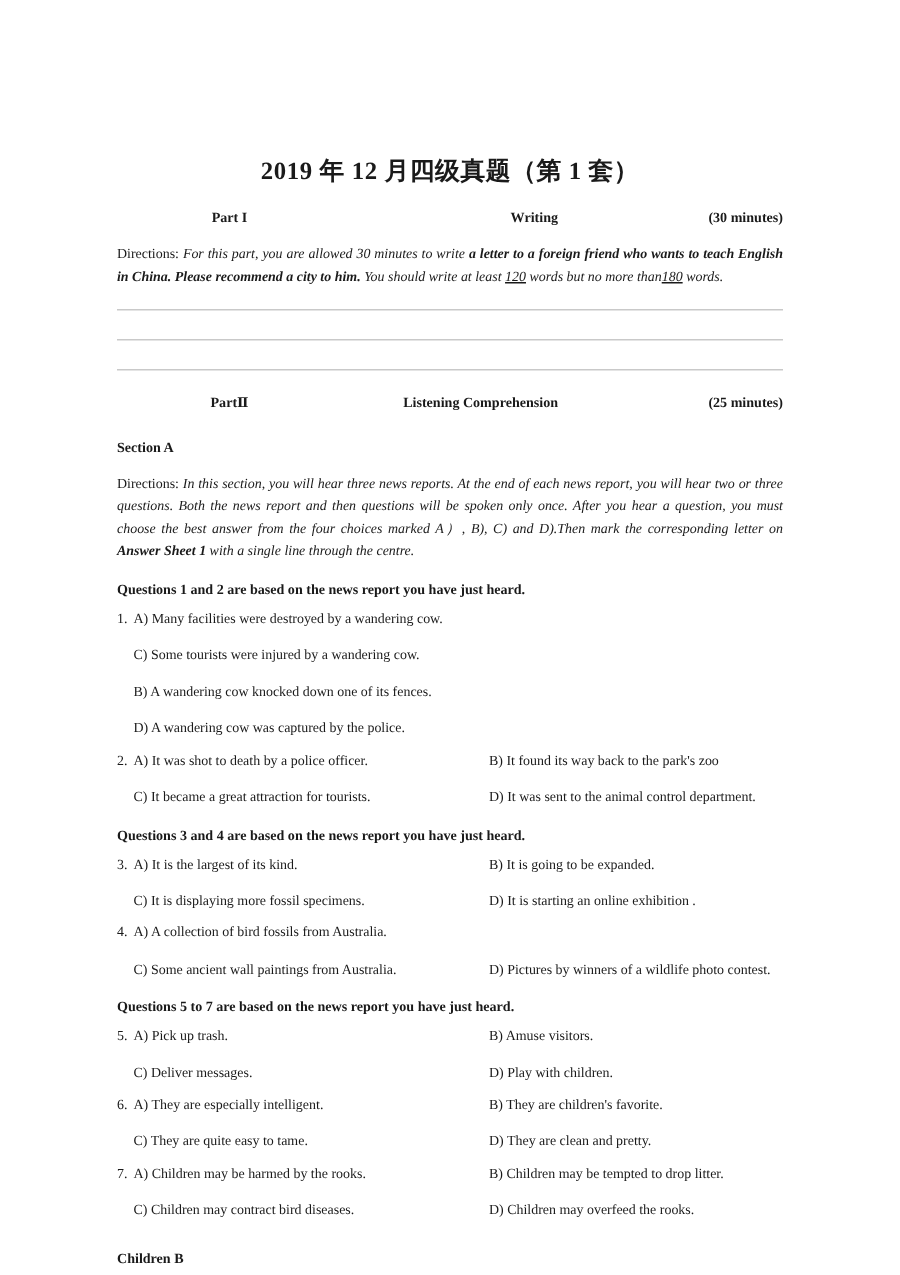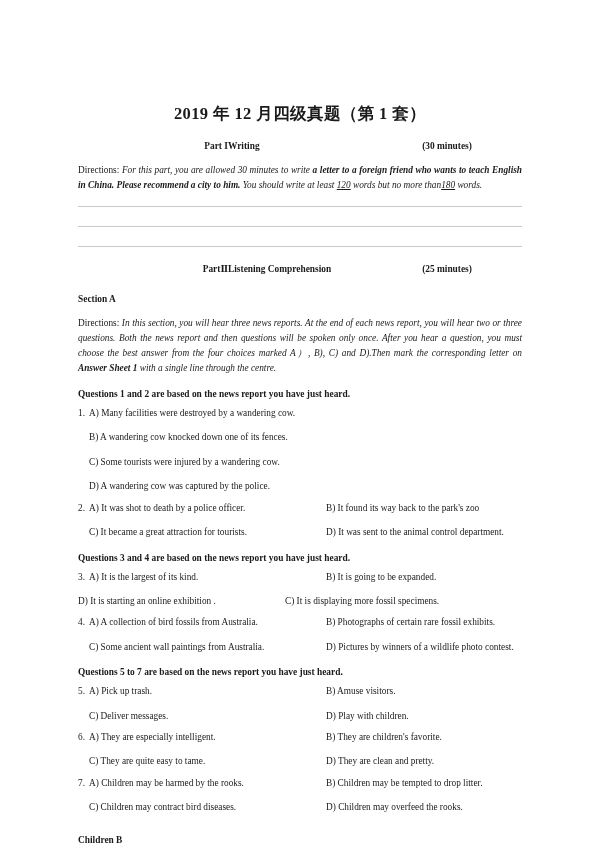--- a/index.html
+++ b/index.html
@@ -37,23 +37,23 @@
   }
 
   
   .part-row {
     display: flex;
     align-items: baseline;
     font-weight: bold;
     font-size: 9.4px;
     margin-top: 17px;
   }
-  .part-row .p-left  { flex: 0 0 auto; width: 150px; text-align: right; }
-  .part-row .p-mid   { flex: 1 1 auto; text-align: left; }
-  .part-row .p-right { flex: 0 0 auto; width: 150px; text-align: center; }
+  .part-row .p-left  { flex: 0 0 auto; width: 150px; text-align: center; }
+  .part-row .p-mid   { flex: 1 1 auto; text-align: right; }
+  .part-row .p-right { flex: 0 0 auto; width: 150px; text-align: right; }
 
   .roman {
     font-family: "DejaVu Serif", "Liberation Serif", serif;
     font-size: 9px;
   }
 
   
   .section-label {
     font-weight: bold;
     font-size: 9.4px;
@@ -161,25 +161,25 @@
 
   <div class="q-group">Questions 1 and 2 are based on the news report you have just heard.</div>
 
   <div class="qblock">
     <div class="crow single">
       <span class="qnum">1.</span>
       <span class="opt">A) Many facilities were destroyed by a wandering cow.</span>
     </div>
     <div class="crow single">
       <span class="qnum blank">1.</span>
-      <span class="opt">B) A wandering cow knocked down one of its fences.</span>
+      <span class="opt">C) Some tourists were injured by a wandering cow.</span>
     </div>
     <div class="crow single">
       <span class="qnum blank">1.</span>
-      <span class="opt">C) Some tourists were injured by a wandering cow.</span>
+      <span class="opt">B) A wandering cow knocked down one of its fences.</span>
     </div>
     <div class="crow single">
       <span class="qnum blank">1.</span>
       <span class="opt">D) A wandering cow was captured by the police.</span>
     </div>
   </div>
 
   <div class="qblock">
     <div class="crow">
       <span class="cell cell-left">
@@ -207,38 +207,35 @@
     <div class="crow">
       <span class="cell cell-left">
         <span class="qnum">3.</span>
         <span class="opt">A) It is the largest of its kind.</span>
       </span>
       <span class="cell cell-right">
         <span class="opt">B) It is going to be expanded.</span>
       </span>
     </div>
     <div class="crow">
-      <span class="cell cell-right">
-        <span class="opt">D) It is starting an online exhibition .</span>
-      </span>
       <span class="cell cell-left">
         <span class="qnum blank">3.</span>
         <span class="opt">C) It is displaying more fossil specimens.</span>
       </span>
+      <span class="cell cell-right">
+        <span class="opt">D) It is starting an online exhibition .</span>
+      </span>
     </div>
   </div>
 
   <div class="qblock">
     <div class="crow">
       <span class="cell cell-left">
         <span class="qnum">4.</span>
         <span class="opt">A) A collection of bird fossils from Australia.</span>
-      </span>
-      <span class="cell cell-right">
-        <span class="opt">B) Photographs of certain rare fossil exhibits.</span>
       </span>
     </div>
     <div class="crow">
       <span class="cell cell-left">
         <span class="qnum blank">4.</span>
         <span class="opt">C) Some ancient wall paintings from Australia.</span>
       </span>
       <span class="cell cell-right">
         <span class="opt">D) Pictures by winners of a wildlife photo contest.</span>
       </span>

